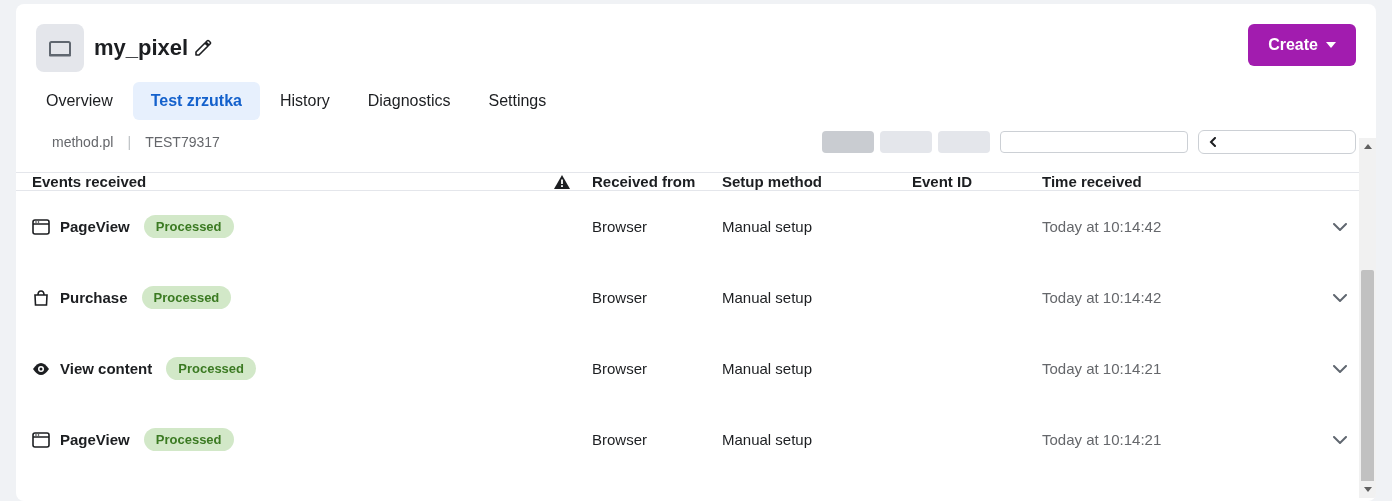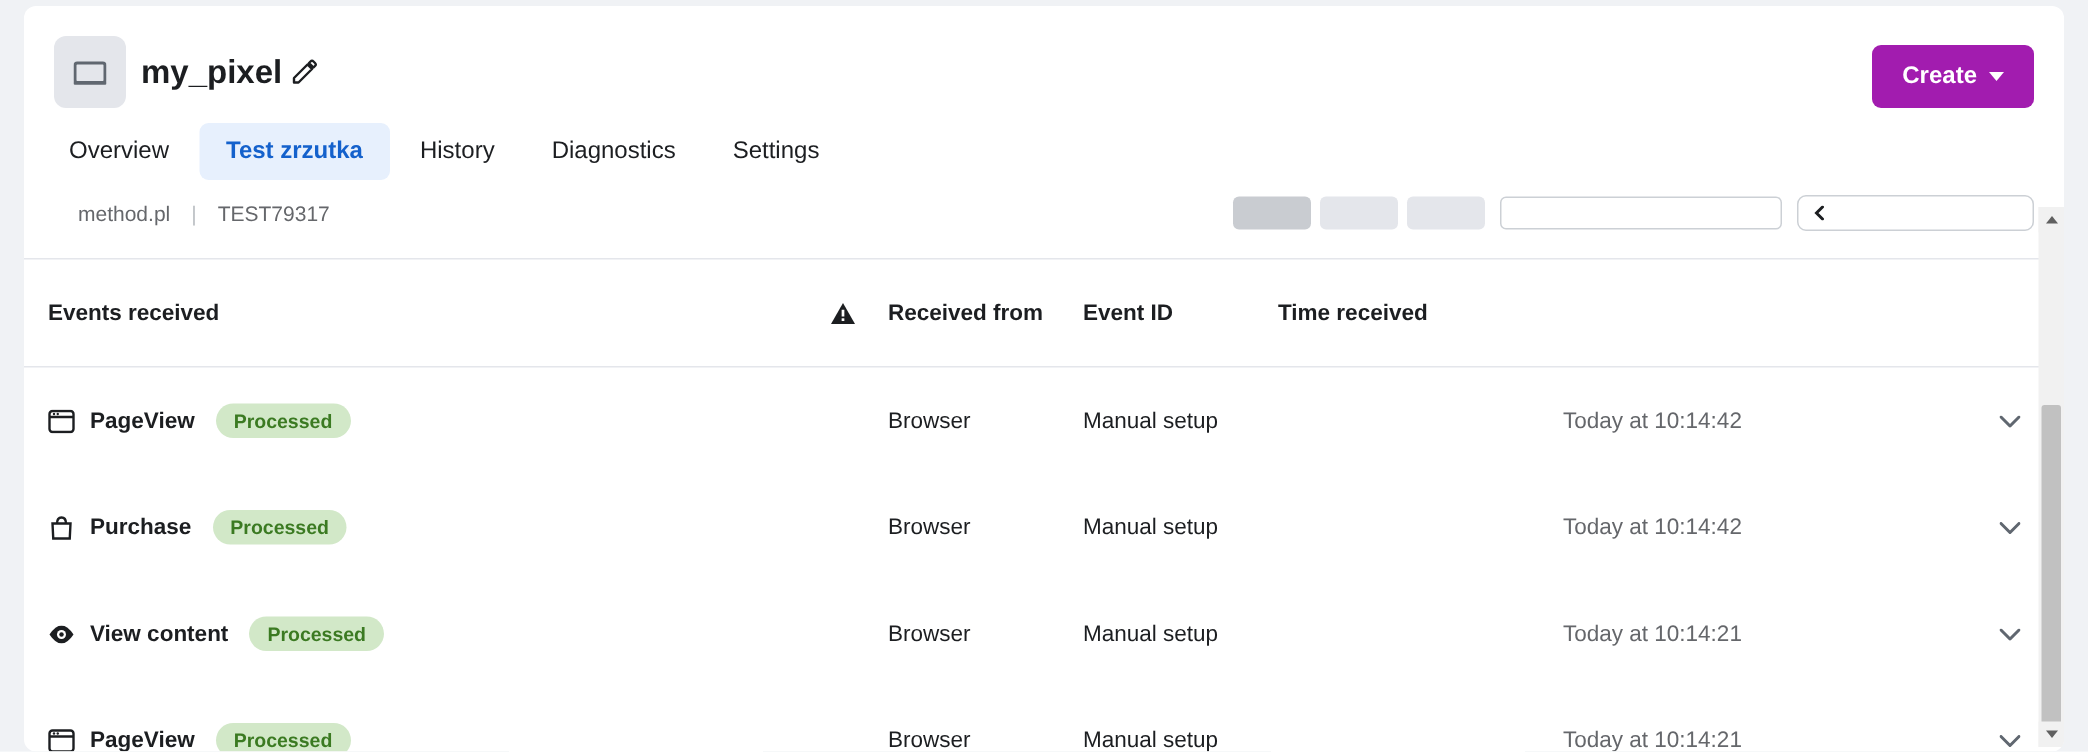--- a/index.html
+++ b/index.html
@@ -1,39 +1,39 @@
 <!DOCTYPE html>
 <html><head>
   <meta charset="utf-8">
   <style>
     * { box-sizing: border-box; margin: 0; padding: 0; }
     body { font-family: -apple-system, BlinkMacSystemFont, "Segoe UI", Helvetica, Arial, sans-serif; background: #f0f2f5; color: #1c1e21; }
     .wrapper { width: 1392px; height: 501px; background: #f0f2f5; position: relative; overflow: hidden; }
     .card { background: #fff; margin: 4px 16px 0 16px; border-radius: 8px; height: 497px; position: relative; overflow: hidden; }
-    .header { padding: 20px 20px 10px 20px; display: flex; align-items: flex-end; justify-content: space-between; }
+    .header { padding: 20px 20px 10px 20px; display: flex; align-items: flex-start; justify-content: space-between; }
     .header-left { display: flex; align-items: center; gap: 10px; }
     .pixel-icon-box { width: 48px; height: 48px; background: #e4e6eb; border-radius: 8px; display: flex; align-items: center; justify-content: center; }
     .pixel-title { font-size: 22px; font-weight: 700; }
     .edit-icon { margin-left: 6px; display: inline-flex; }
     .create-btn { background: #a21caf; color: #fff; font-weight: 700; font-size: 16px; border: none; border-radius: 6px; padding: 12px 20px; display: flex; align-items: center; gap: 8px; cursor: pointer; }
     .create-btn .caret { width: 0; height: 0; border-left: 5px solid transparent; border-right: 5px solid transparent; border-top: 6px solid #fff; }
     .tabs { display: flex; align-items: flex-start; gap: 2px; padding: 0 12px; }
     .tab { padding: 10px 18px; font-size: 16px; color: #1c1e21; border-radius: 6px; cursor: pointer; font-weight: 400; }
     .tab.active { background: #e7f0fd; color: #1461cc; font-weight: 600; }
     .subrow { display: flex; align-items: center; justify-content: space-between; padding: 8px 20px 0px 36px; height: 36px; }
     .sub-left { display: flex; align-items: center; gap: 14px; color: #65676b; font-size: 14px; }
     .sub-left .divider { color: #bcc0c4; }
     .sub-right { display: flex; align-items: center; gap: 10px; }
     .seg-group { display: flex; gap: 6px; }
     .seg { width: 52px; height: 22px; background: #e4e6eb; border-radius: 4px; }
     .seg:first-child { background: #c9ccd1; }
     .dd { width: 188px; height: 22px; border: 1px solid #ccd0d5; border-radius: 4px; background: #fff; }
     .flt { width: 158px; height: 24px; border: 1px solid #ccd0d5; border-radius: 6px; background: #fff; display: flex; align-items: center; justify-content: space-between; padding: 0 10px; }
     .table { margin-top: 16px; }
-    .thead { display: flex; align-items: center; border-top: 1px solid #e4e6eb; border-bottom: 1px solid #e4e6eb; padding: 27px 16px; font-size: 15px; font-weight: 700; color: #1c1e21; }
+    .thead { display: flex; align-items: center; border-top: 1px solid #e4e6eb; border-bottom: 1px solid #e4e6eb; padding: 0 16px; font-size: 15px; font-weight: 700; color: #1c1e21; }
     .col-event { flex: 0 0 500px; display: flex; align-items: center; }
     .col-warn { flex: 0 0 60px; display: flex; justify-content: center; }
     .col-from { flex: 0 0 130px; }
     .col-setup { flex: 0 0 190px; }
     .col-id { flex: 0 0 130px; }
     .col-time { flex: 1 1 auto; }
     .col-expand { flex: 0 0 40px; display: flex; justify-content: center; }
     .trow { display: flex; align-items: center; padding: 24px 16px; font-size: 15px; color: #1c1e21; }
     .ev-icon { width: 18px; margin-right: 10px; color: #1c1e21; display: inline-flex; flex-shrink: 0; }
     .ev-name { font-weight: 700; }
@@ -111,20 +111,21 @@
       <div class="thead">
         <div class="col-event">Events received</div>
         <div class="col-warn">
           <svg width="16" height="14" viewBox="0 0 16 14">
               <path d="M8 0 L16 14 L0 14 Z" fill="#1c1e21"></path>
               <rect x="7.1" y="4.5" width="1.8" height="4.5" fill="#fff"></rect>
               <rect x="7.1" y="10.2" width="1.8" height="1.8" fill="#fff"></rect>
             </svg>
         </div>
         <div class="col-from">Received from</div>
+        <div class="col-setup">Setup method</div>
         <div class="col-id">Event ID</div>
         <div class="col-time">Time received</div>
         <div class="col-expand"></div>
       </div>
 
       <div class="trow">
         <div class="col-event">
           <span class="ev-icon">
               <svg width="18" height="16" viewBox="0 0 18 16">
                 <rect x="1" y="1" width="16" height="14" rx="2" fill="none" stroke="#1c1e21" stroke-width="1.6"></rect>

